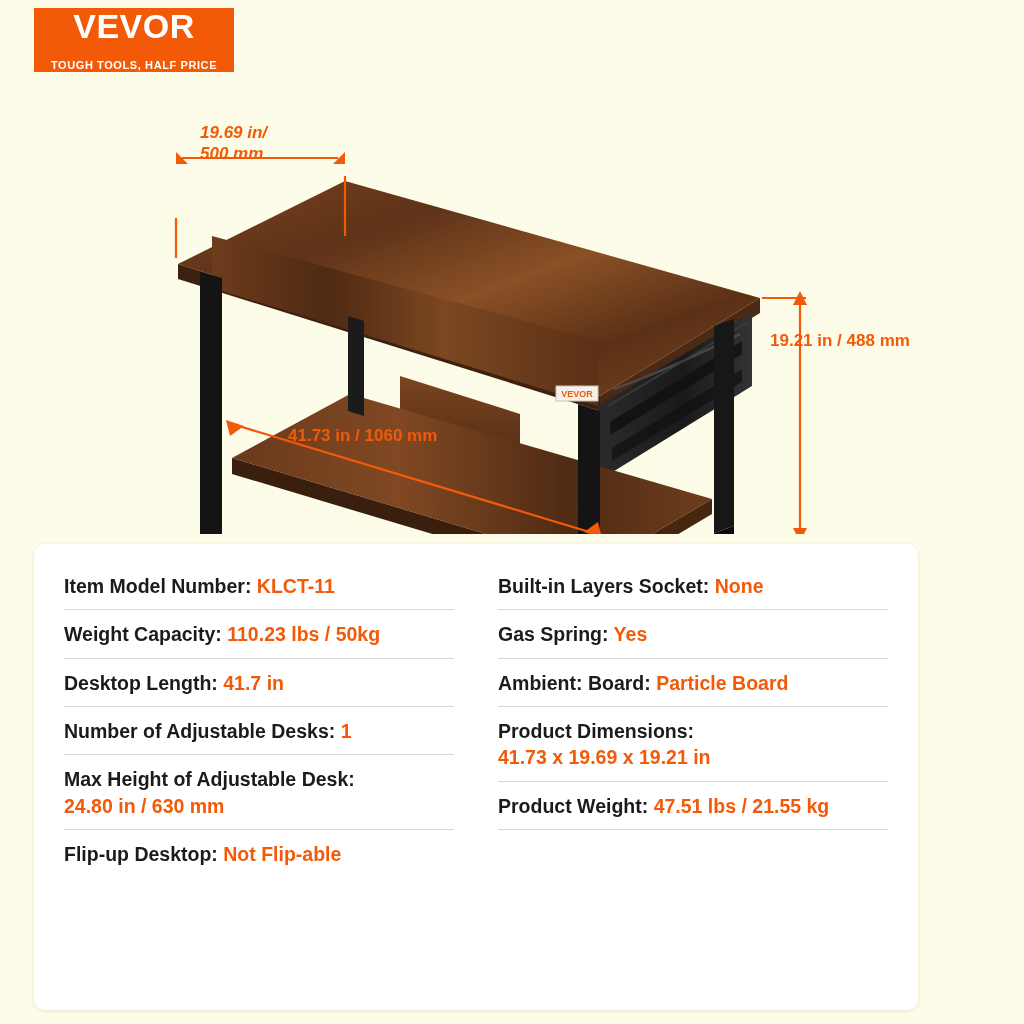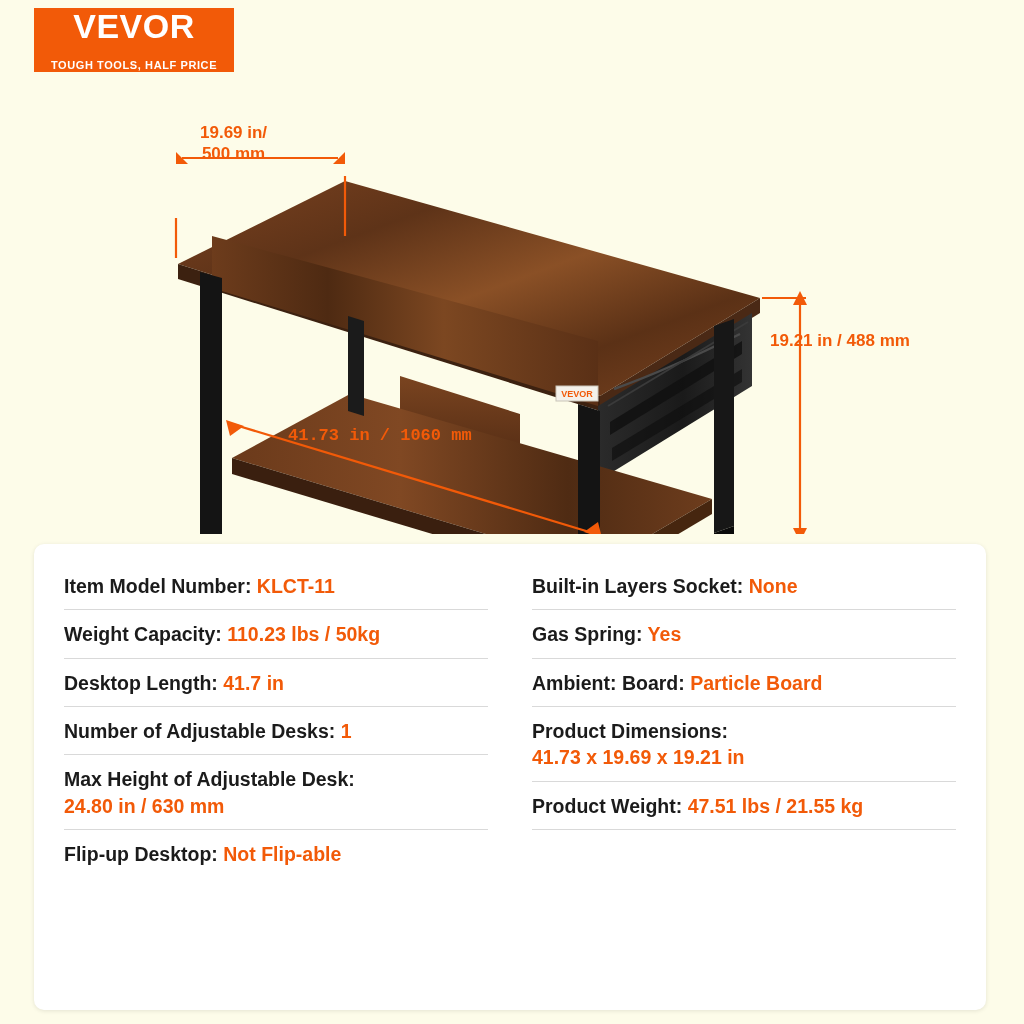--- a/index.html
+++ b/index.html
@@ -60,39 +60,38 @@
     position: absolute;
     color: #f25a08;
     font-size: 17px;
     font-weight: bold;
     font-family: "Liberation Sans", sans-serif;
     white-space: nowrap;
   }
   #dim-depth {
     left: 200px;
     top: 36px;
-    text-align: center;
     line-height: 1.25;
+    font-style: italic;
   }
   #dim-height {
     left: 770px;
     top: 245;
   }
   #dim-width {
     left: 288px;
     top: 340px;
-    font-family: Liberation Mono, monospace;
   }
 
   
   .spec-card {
     position: absolute;
     left: 34px;
     top: 544px;
-    width: 952px;
+    width: 884px;
     height: 466px;
     background: #ffffff;
     border-radius: 10px;
     box-shadow: 0 1px 4px rgba(0,0,0,0.10);
     box-sizing: border-box;
     padding: 18px 30px 10px 30px;
     display: flex;
   }
   .spec-col {
     flex: 1 1 0;

